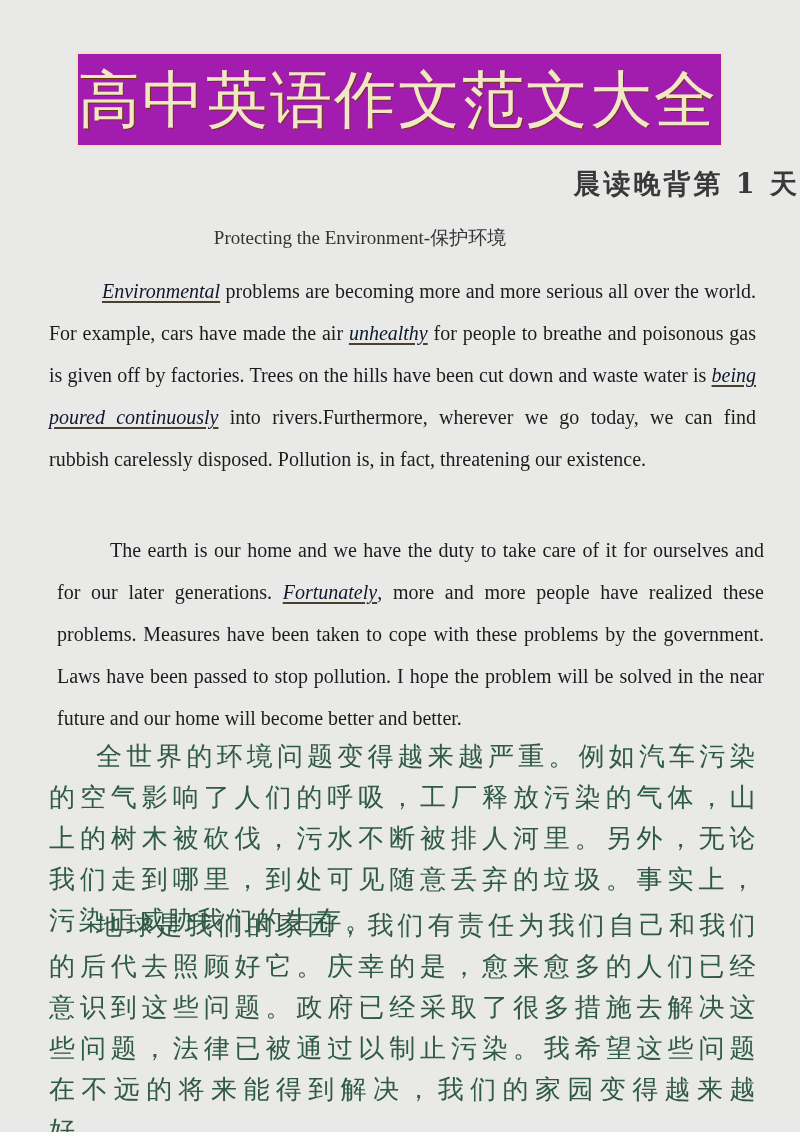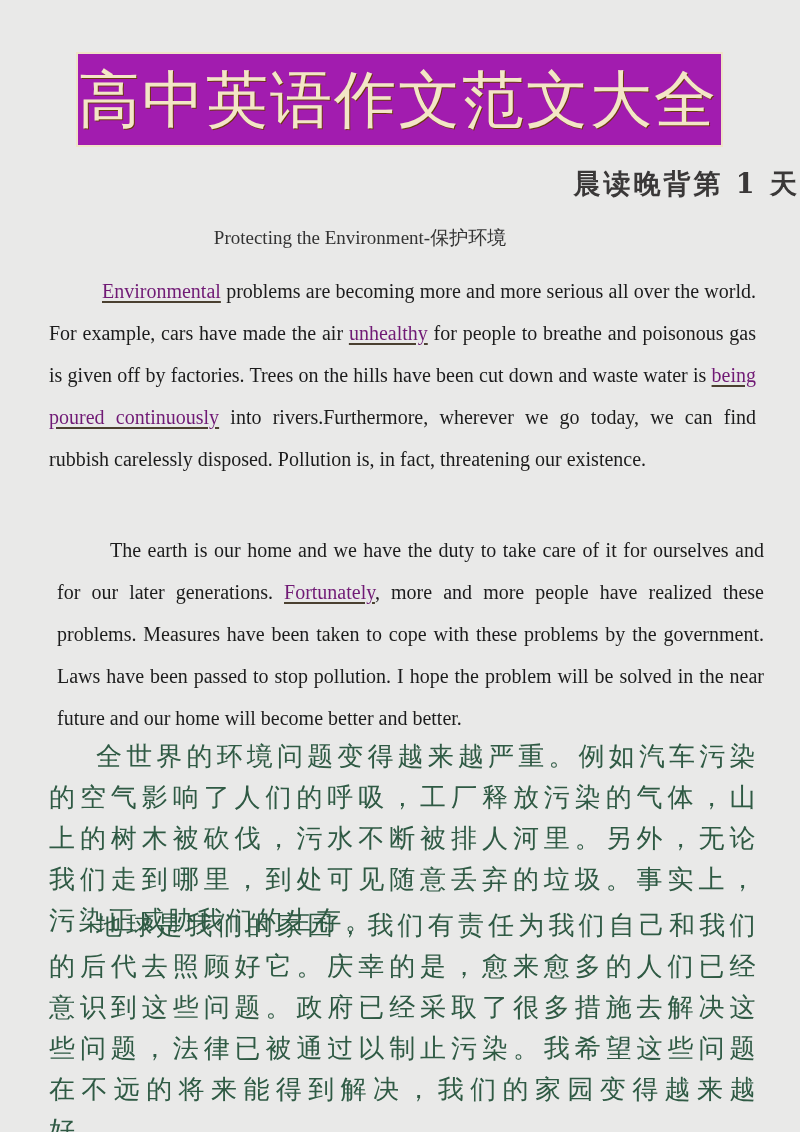--- a/index.html
+++ b/index.html
@@ -69,21 +69,22 @@
       text-align-last: left;
       text-indent: 53px;
       color: #1c1c1c;
     }
     .en-para.p1 { top: 270px; }
     .en-para.p2 { top: 521px; }
     .en-para .hl {
       text-decoration: underline;
       text-decoration-color: #4a4030;
       text-underline-offset: 3px;
-      color: #701a75;
+      color: #0f172a;
+      font-style: italic;
     }
     .zh-para {
       position: absolute;
       left: 49px;
       width: 710px;
       font-family: "DejaVu Sans", sans-serif;
       font-size: 26px;
       line-height: 41px;
       letter-spacing: 3.6px;
       text-indent: 47px;

